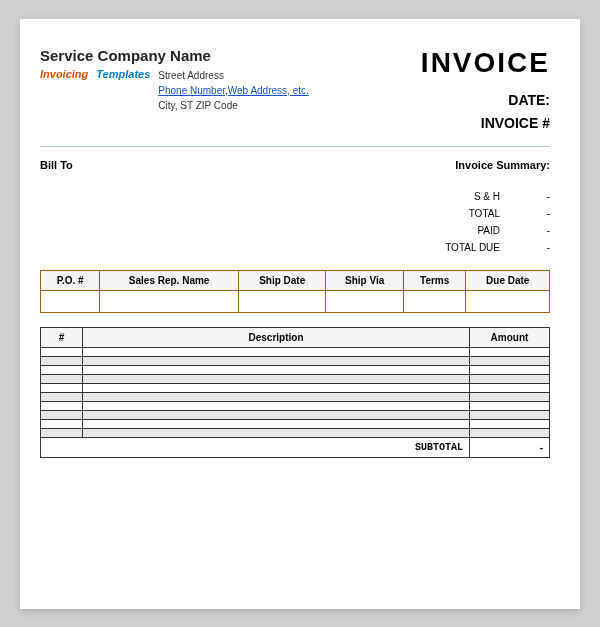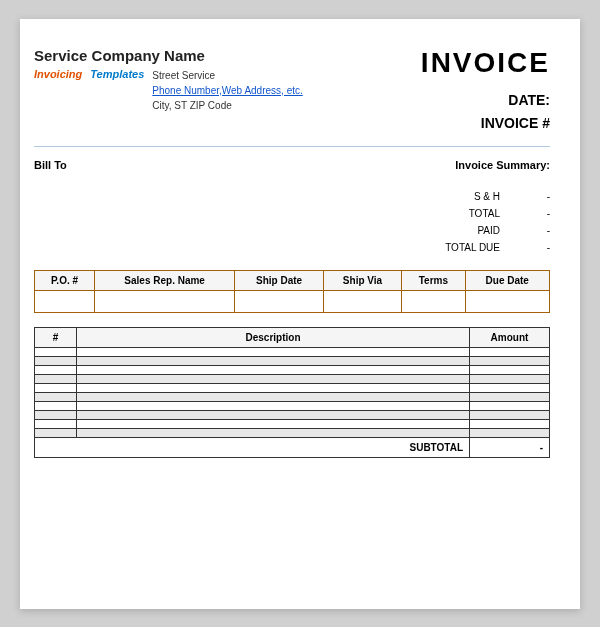--- a/index.html
+++ b/index.html
@@ -9,21 +9,21 @@
       justify-content: center;
       align-items: center;
       min-height: 100vh;
       font-family: Arial, sans-serif;
       font-size: 11px;
     }
     .page {
       background: #fff;
       width: 560px;
       min-height: 590px;
-      padding: 28px 30px 20px 14px;
+      padding: 28px 30px 20px 20px;
       box-shadow: 0 2px 8px rgba(0,0,0,0.18);
     }
     
     .header {
       display: flex;
       justify-content: space-between;
       align-items: flex-start;
       margin-bottom: 8px;
     }
     .header-left {}
@@ -163,21 +163,21 @@
 <div class="page">
 
   <div class="header">
     <div class="header-left">
       <div class="company-name">Service Company Name</div>
       <div class="logo-area">
         <div>
           <span class="logo-text logo-invoicing">Invoicing</span><span class="logo-text logo-templates">Templates</span>
         </div>
         <div class="address-block">
-          <div>Street Service</div>
+          <div>Street Address</div>
           <div><a class="address-link">Phone Number,Web Address, etc.</a></div>
           <div>City, ST  ZIP Code</div>
         </div>
       </div>
     </div>
     <div class="header-right">
       <div class="invoice-title">INVOICE</div>
       <div class="date-block">
         <div><span>DATE:</span></div>
         <div><span>INVOICE #</span></div>
@@ -292,19 +292,19 @@
       <td class="amt-col"></td>
     </tr>
         <tr class="alt-row">
       <td class="num-col"></td>
       <td class="desc-col"></td>
       <td class="amt-col"></td>
     </tr>
       </tbody>
     <tfoot>
       <tr class="subtotal-row">
-        <td colspan="2" class="sub-label" style="text-align:right; border:1px solid #333;">SUBTOTAL</td>
+        <td colspan="2" class="sub-label" style="text-align:right; border:1px solid #333;font-family:Liberation Mono, monospace;">SUBTOTAL</td>
         <td class="sub-val amt-col">-</td>
       </tr>
     </tfoot>
   </table>
 
 </div>
 
 </body></html>

